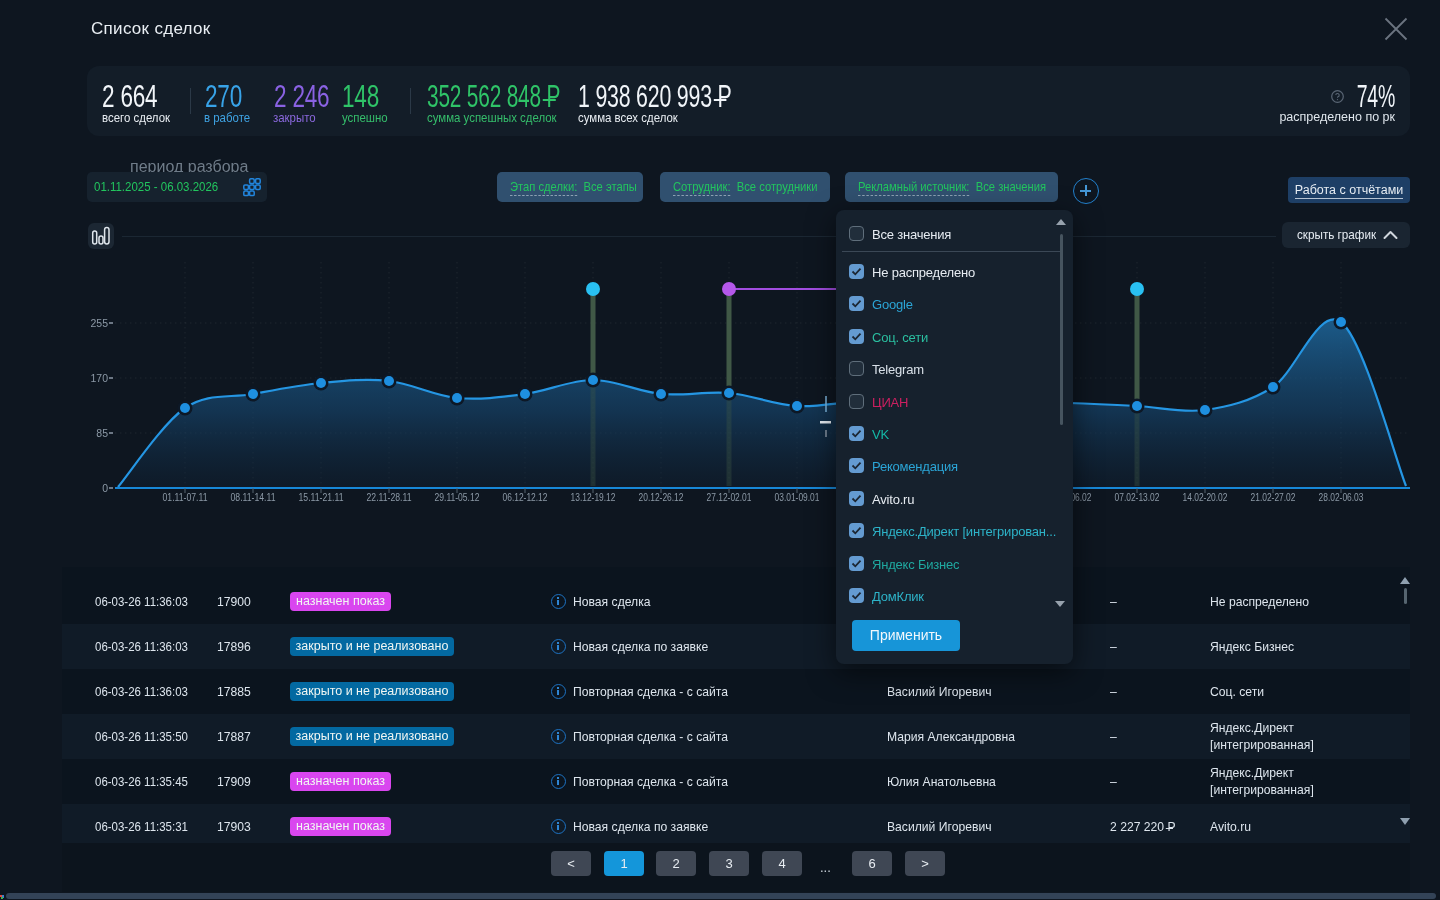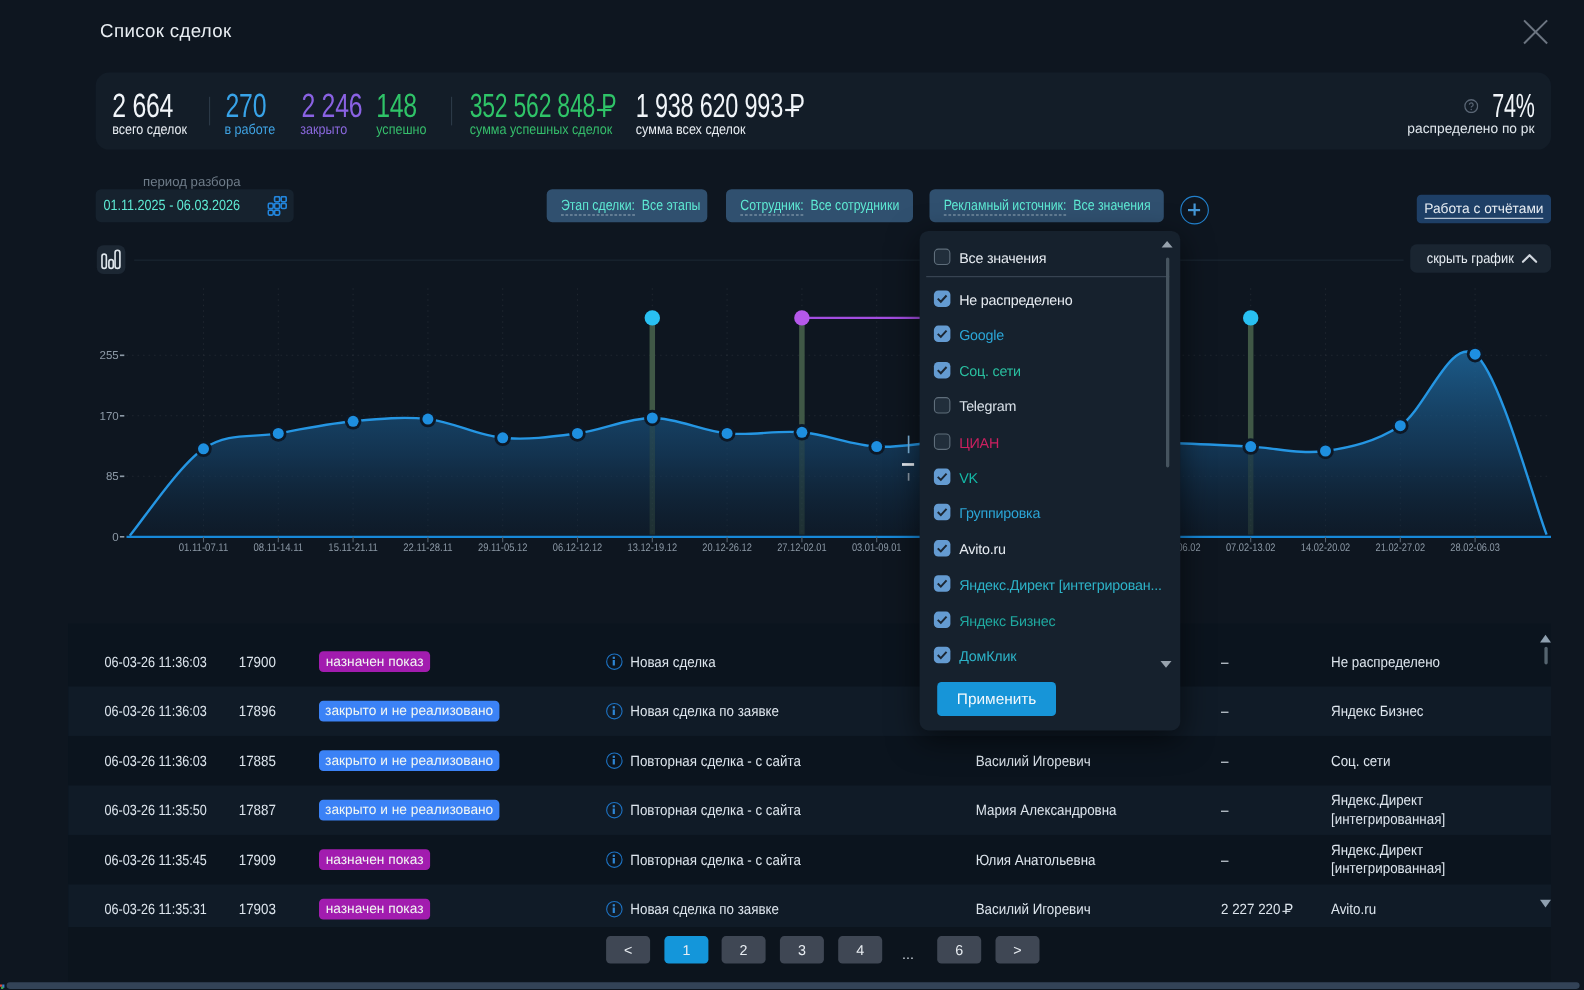--- a/index.html
+++ b/index.html
@@ -22,22 +22,22 @@
 
 
 #stats { position:absolute; left:87px; top:66px; width:1323px; height:70px; background:#131d28; border-radius:12px; }
 .snum { position:absolute; top:13px; font-size:30.5px; font-weight:400; letter-spacing:-.3px; white-space:nowrap; transform:scaleX(.74); transform-origin:0 0; }
 .slab { position:absolute; top:44px; font-size:13px; white-space:nowrap; transform:scaleX(.88); transform-origin:0 50%; }
 .ssep { position:absolute; top:22px; width:1px; height:26px; background:#2b3947; }
 .rub { position:relative; display:inline-block; }
 .rub:after { content:""; position:absolute; left:-0.17em; top:57%; width:0.60em; height:0.058em; background:currentColor; }
 
 
-#plab { position:absolute; left:90px; top:158px; font-size:12px; color:#6f7c89;padding-left:40px; }
-.chip { position:absolute; top:172px; height:30px; border-radius:5px; font-size:13.5px; line-height:30px; white-space:nowrap; color:#5eead4; }
+#plab { position:absolute; left:90px; top:158px; font-size:16px; color:#6f7c89;padding-left:40px; }
+.chip { position:absolute; top:172px; height:30px; border-radius:5px; font-size:13.5px; line-height:30px; white-space:nowrap; color:#22c55e; }
 .chip.dark { background:#16222e; }
 .chip.lit  { background:#30506f;text-align:center; }
 .ct { display:inline-block; transform:scaleX(.83); transform-origin:0 50%; white-space:nowrap; }
 .ct2 { display:inline-block; transform:scaleX(.85); transform-origin:0 50%; white-space:nowrap; }
 .flab { border-bottom:1px dashed rgba(235,242,248,.55); padding-bottom:1px; }
 #reports { position:absolute; left:1288px; top:177px; width:122px; height:26px; background:#1e3f66; border-radius:4px; font-size:12.5px; line-height:26px; text-align:center; }
 #reports span { border-bottom:1px solid rgba(235,242,248,.75); padding-bottom:1px; }
 #plus { position:absolute; left:1073px; top:178px; width:26px; height:26px; border:1.5px solid #2280cc; border-radius:50%; }
 #plus:before { content:""; position:absolute; left:6px; top:11px; width:11px; height:1.6px; background:#4597d6; }
 #plus:after { content:""; position:absolute; left:11px; top:6px; width:1.6px; height:11px; background:#4597d6; }
@@ -50,22 +50,22 @@
 
 
 #thead { position:absolute; left:62px; top:538px; width:1348px; height:28px; background:#0f1b29; border-bottom:1px solid #243140; }
 .th { position:absolute; top:0; font-size:13px; line-height:27px; color:#8292a3; white-space:nowrap; transform:scaleX(.9); transform-origin:0 50%; }
 #tbody { position:absolute; left:62px; top:567px; width:1348px; height:276px; background:#0b141e; }
 .trow { position:absolute; left:0; width:1348px; height:45px; }
 .trow.alt { background:#101b27; }
 .td { position:absolute; font-size:13.5px; color:#dde5ed; white-space:nowrap; transform:scaleX(.9); transform-origin:0 50%; }
 .tdd { transform:scaleX(.85); }
 .badge { position:absolute; top:13px; height:19px; border-radius:4px; color:#f2f7f3; font-size:12.5px; line-height:19px; text-align:center; }
-.bg-g { background:#a21caf; }
-.bg-r { background:#3b82f6; }
+.bg-g { background:#d946ef; }
+.bg-r { background:#0369a1; }
 .info { position:absolute; left:489px; top:15px; width:15px; height:15px; border:1.6px solid #1d72c2; border-radius:50%; }
 .info:before { content:""; position:absolute; left:5.2px; top:2.2px; width:1.6px; height:1.6px; background:#2e86d4; }
 .info:after { content:""; position:absolute; left:5.2px; top:5.2px; width:1.6px; height:4.5px; background:#2e86d4; }
 
 
 #pager { position:absolute; left:62px; top:843px; width:1348px; height:49px; background:#0c141d; }
 .pbtn { position:absolute; top:8px; width:40px; height:25px; background:#3f4754; border-radius:4px; color:#e8edf2; font-size:13px; line-height:25px; text-align:center; }
 .pbtn.on { background:#1496da; }
 
 
@@ -384,21 +384,21 @@
       <div class="ddi" style="top:152.2px;color:#d8e0e8">Telegram</div>
     <div class="cb off" style="top:183.6px"></div>
       <div class="ddi" style="top:184.6px;color:#cc2060">ЦИАН</div>
     <div class="cb on" style="top:216px"><svg width="15" height="15" viewBox="0 0 15 15">
           <path d="M3.5 7.5 L6.3 10.3 L11.5 4.6" fill="none" stroke="#1c2733" stroke-width="1.8"></path>
         </svg></div>
       <div class="ddi" style="top:217px;color:#14b8a6">VK</div>
     <div class="cb on" style="top:248.4px"><svg width="15" height="15" viewBox="0 0 15 15">
           <path d="M3.5 7.5 L6.3 10.3 L11.5 4.6" fill="none" stroke="#1c2733" stroke-width="1.8"></path>
         </svg></div>
-      <div class="ddi" style="top:249.4px;color:#2ba5d6">Группировка</div>
+      <div class="ddi" style="top:249.4px;color:#2ba5d6">Рекомендация</div>
     <div class="cb on" style="top:280.8px"><svg width="15" height="15" viewBox="0 0 15 15">
           <path d="M3.5 7.5 L6.3 10.3 L11.5 4.6" fill="none" stroke="#1c2733" stroke-width="1.8"></path>
         </svg></div>
       <div class="ddi" style="top:281.8px;color:#e6ebf1">Avito.ru</div>
     <div class="cb on" style="top:313.2px"><svg width="15" height="15" viewBox="0 0 15 15">
           <path d="M3.5 7.5 L6.3 10.3 L11.5 4.6" fill="none" stroke="#1c2733" stroke-width="1.8"></path>
         </svg></div>
       <div class="ddi" style="top:314.2px;color:#2db3c8">Яндекс.Директ [интегрирован...</div>
     <div class="cb on" style="top:345.6px"><svg width="15" height="15" viewBox="0 0 15 15">
           <path d="M3.5 7.5 L6.3 10.3 L11.5 4.6" fill="none" stroke="#1c2733" stroke-width="1.8"></path>

